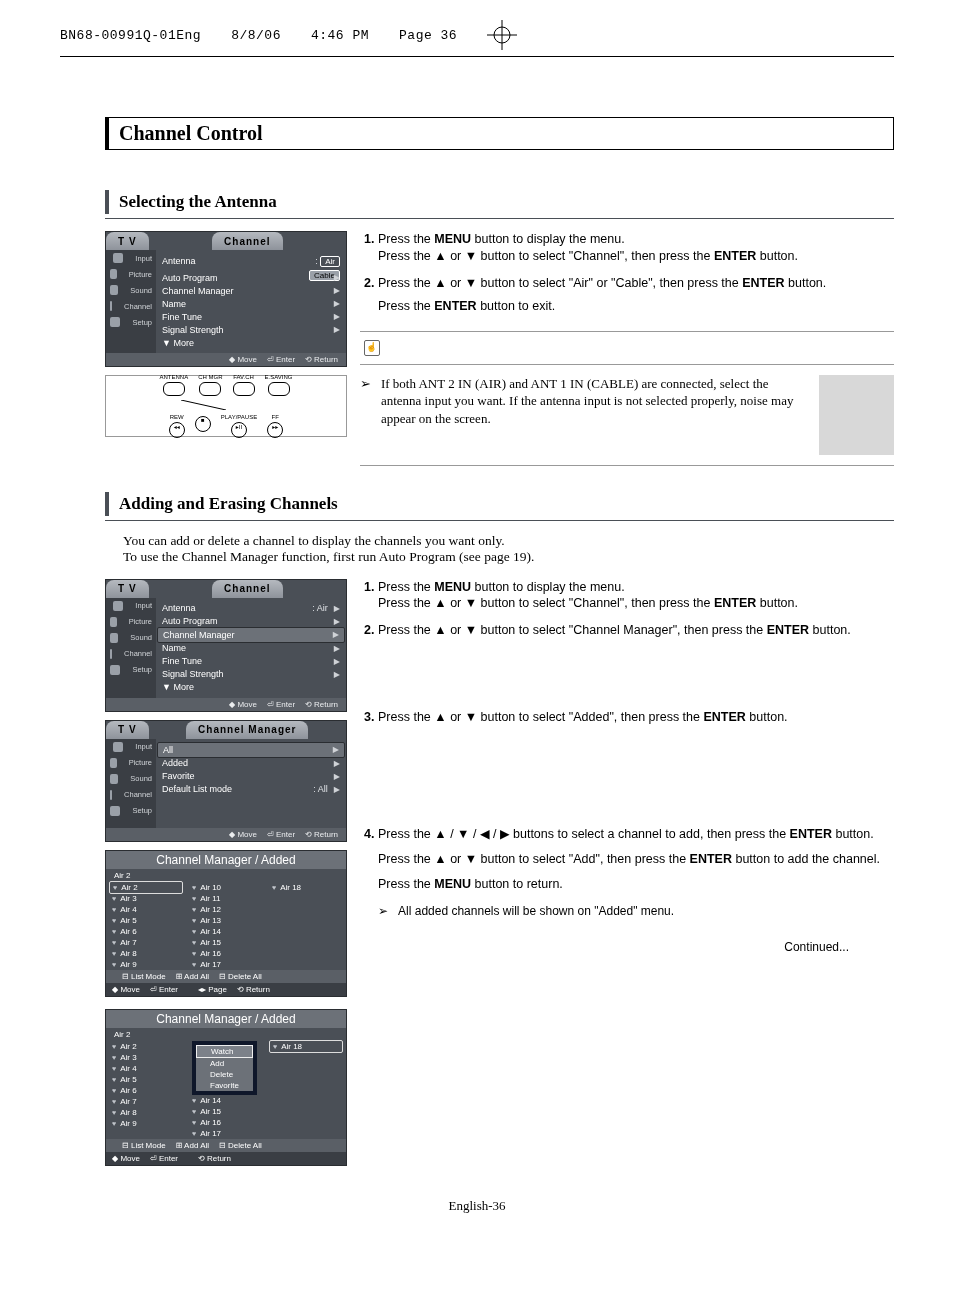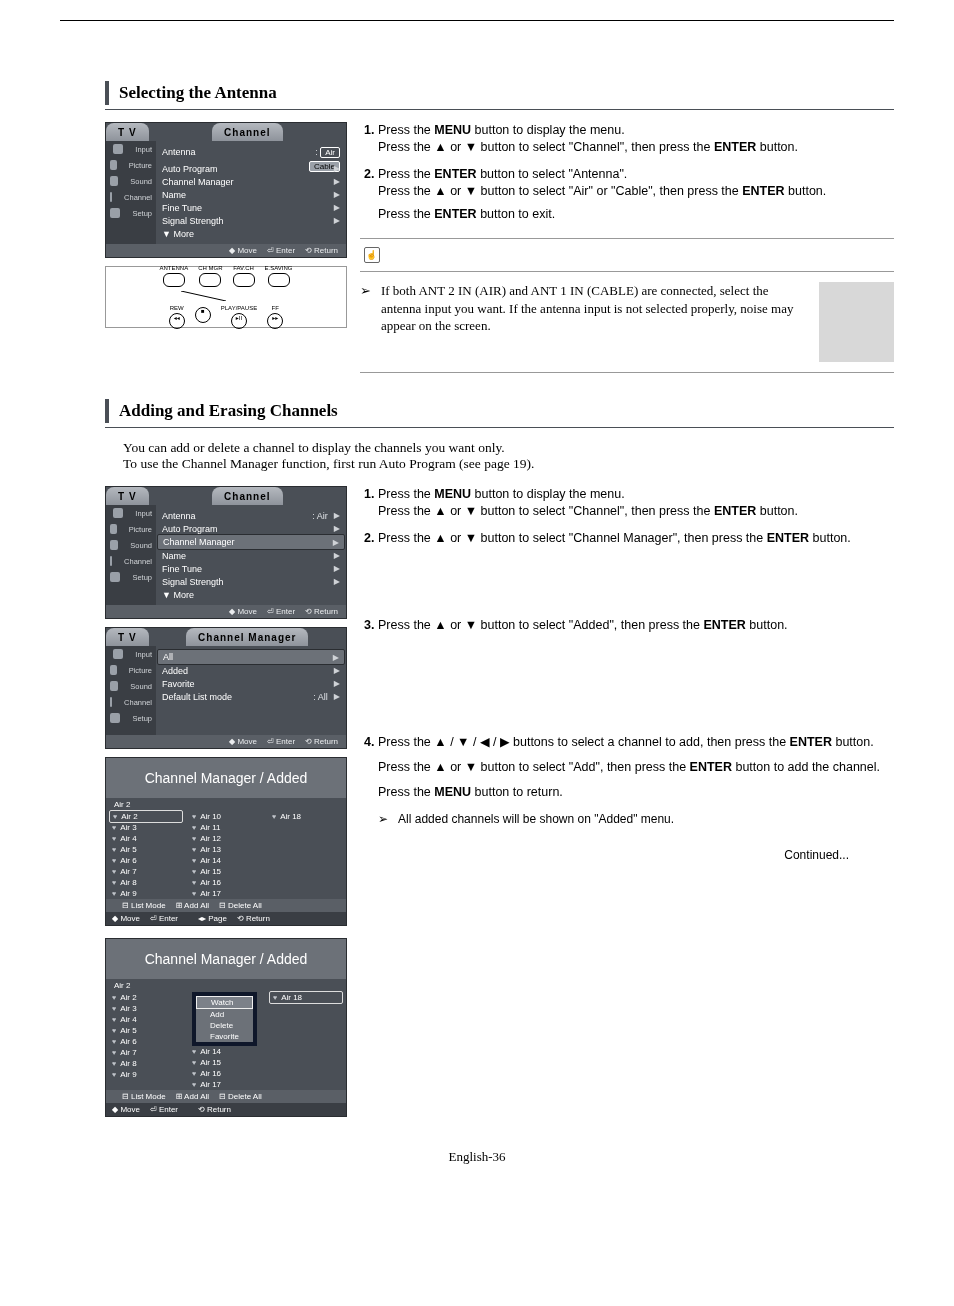--- a/index.html
+++ b/index.html
@@ -47,21 +47,21 @@
   .osd-foot .grow{flex:1;}
   .opt-box{ border:1px solid #fff; border-radius:2px; padding:0 4px; font-size:8px;}
   .opt-box.sel{ background:#9aa0a8; color:#000;}
   .remote-fig{ width:240px; height:60px; border:1px solid #999; background:#fff; display:flex; align-items:center; justify-content:center; position:relative;}
   .remote-fig .btnrow{ display:flex; gap:10px; font-size:6px; font-family:Arial,sans-serif; text-align:center; color:#000;}
   .remote-fig .btnrow div{ display:flex; flex-direction:column; align-items:center; gap:2px;}
   .remote-fig .rbtn{ width:20px; height:12px; border:1px solid #000; border-radius:6px;}
   .remote-fig .circbtn{ width:14px; height:14px; border:1px solid #000; border-radius:50%;}
   
   .chlist{ width:290px; background:#4a4f56; color:#fff; font-family:Arial,sans-serif; font-size:8px; margin:0 auto 12px 0; border:1px solid #2a2d31;}
-  .chlist-title{ text-align:center; background:#6c7178; padding:12px 0; font-size:14px;}
+  .chlist-title{ text-align:center; background:#6c7178; padding:2px 0; font-size:12px;}
   .chlist-sub{ padding:2px 8px; font-size:8px;}
   .chlist-grid{ display:flex;}
   .chlist-col{ flex:1; padding:0 6px;}
   .chlist-col .crow{ display:flex; align-items:center; gap:4px; padding:1px 0;}
   .chlist-col .crow.boxed{ border:1px solid #ddd; border-radius:2px; margin:-1px -3px; padding:1px 3px;}
   .chlist-col .heart::before{ content:"♥"; color:#c0c4ca; font-size:7px;}
   .chlist-col .lockish{ width:7px; height:7px; display:inline-block;}
   .chlist-foot{ background:#5a5f66; display:flex; padding:2px 6px; gap:10px;}
   .chlist-foot2{ background:#3a3e44; display:flex; padding:2px 6px; gap:10px;}
   .popup-menu{ background:#6c7178; border:4px solid #0f172a; display:inline-block; font-size:8px;}
@@ -69,22 +69,34 @@
   .popup-menu .pmrow.boxed{ border:1px solid #eee; background:#7c8189;}
   .intro{ font-family:"Times New Roman",serif; font-size:13.5px; margin:6px 0 14px 45px; padding-left:18px;}
   .continued{ text-align:right; font-family:Arial,sans-serif; font-size:12px; margin:20px 45px 0 0;}
   .pgnum{ text-align:center; font-family:"Times New Roman",serif; font-size:13px; margin-top:20px;}
   svg.reg{ display:block;}
 </style>
 </head>
 <body>
 <div class="page">
 
+<div class="print-header">
+  <span>BN68-00991Q-01Eng</span>
+  <span>8/8/06</span>
+  <span>4:46 PM</span>
+  <span>Page 36</span>
+  <svg class="reg" width="30" height="30">
+        <circle cx="15" cy="15" r="8" fill="none" stroke="#000"></circle>
+        <line x1="0" y1="15" x2="30" y2="15" stroke="#000"></line>
+        <line x1="15" y1="0" x2="15" y2="30" stroke="#000"></line>
+      </svg>
+</div>
 <div class="toprule"></div>
 
+<div class="main-title-box">Channel Control</div>
 
 <div class="section-title">Selecting the Antenna</div>
 <div class="section-rule"></div>
 
 <div class="cols">
   <div class="lcol">
     <div class="osd">
       <div class="osd-titlebar">
         <div class="osd-tab">T V</div>
         <div class="osd-tab ctr">Channel</div>
@@ -195,21 +207,20 @@
     </div>
   </div>
 
   <div class="rcol">
     <ol class="steps">
       <li>
         <div><span>Press the </span><b>MENU</b><span> button to display the menu.</span></div>
         <div><span>Press the </span><span class="arrow-up"></span><span> or </span><span class="arrow-down"></span><span> button to select "Channel", then press the </span><b>ENTER</b><span> button.</span></div>
       </li>
       <li>
-        <div><span>Press the </span><b>ENTER</b><span> button to select "Antenna".</span></div>
         <div><span>Press the </span><span class="arrow-up"></span><span> or </span><span class="arrow-down"></span><span> button to select "Air" or "Cable", then press the </span><b>ENTER</b><span> button.</span></div>
         <div style="margin-top:6px;"><span>Press the </span><b>ENTER</b><span> button to exit.</span></div>
       </li>
     </ol>
 
     <div class="note-box">
       <span class="note-icon">☝</span>
     </div>
 
 

